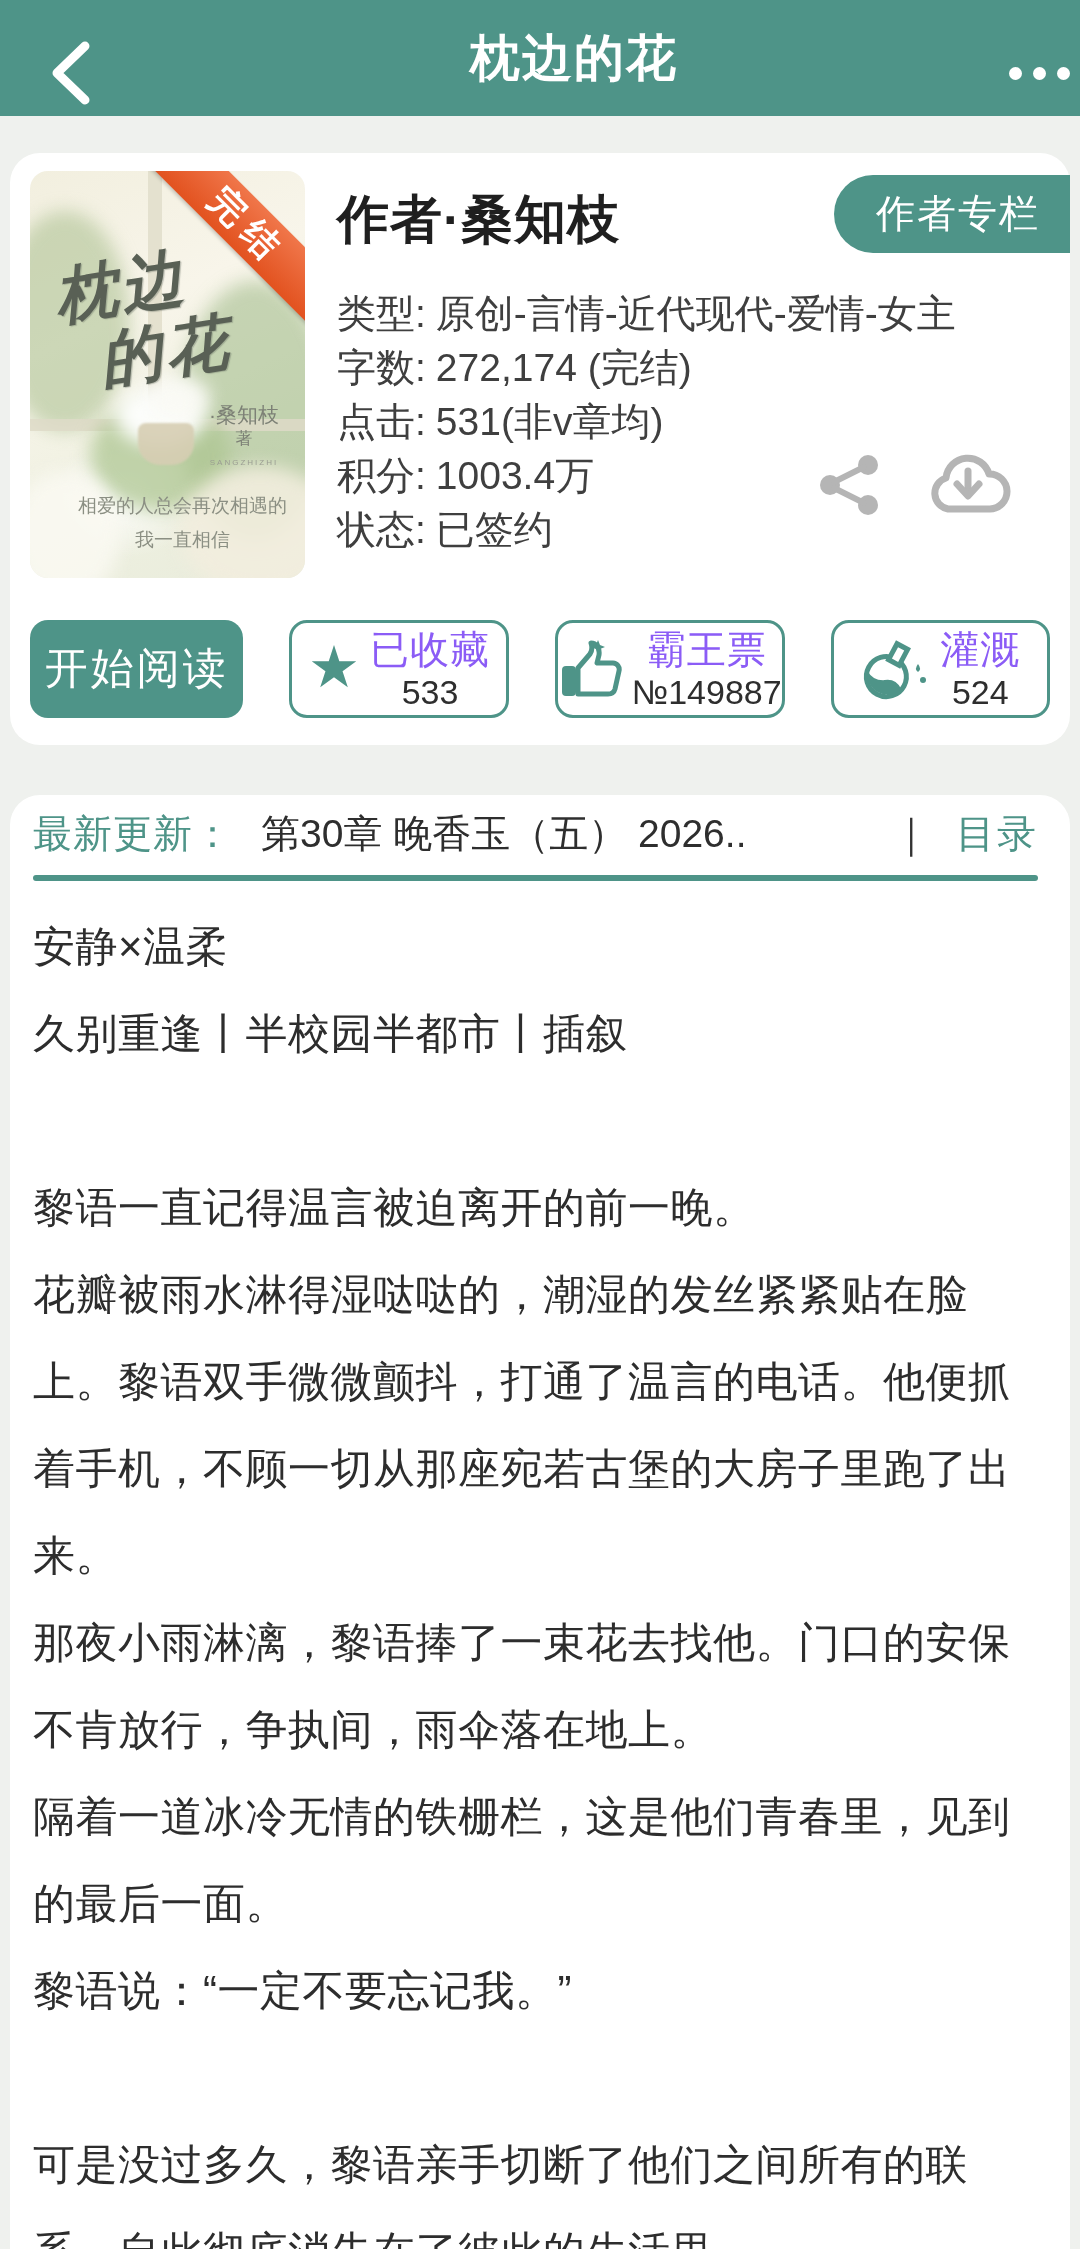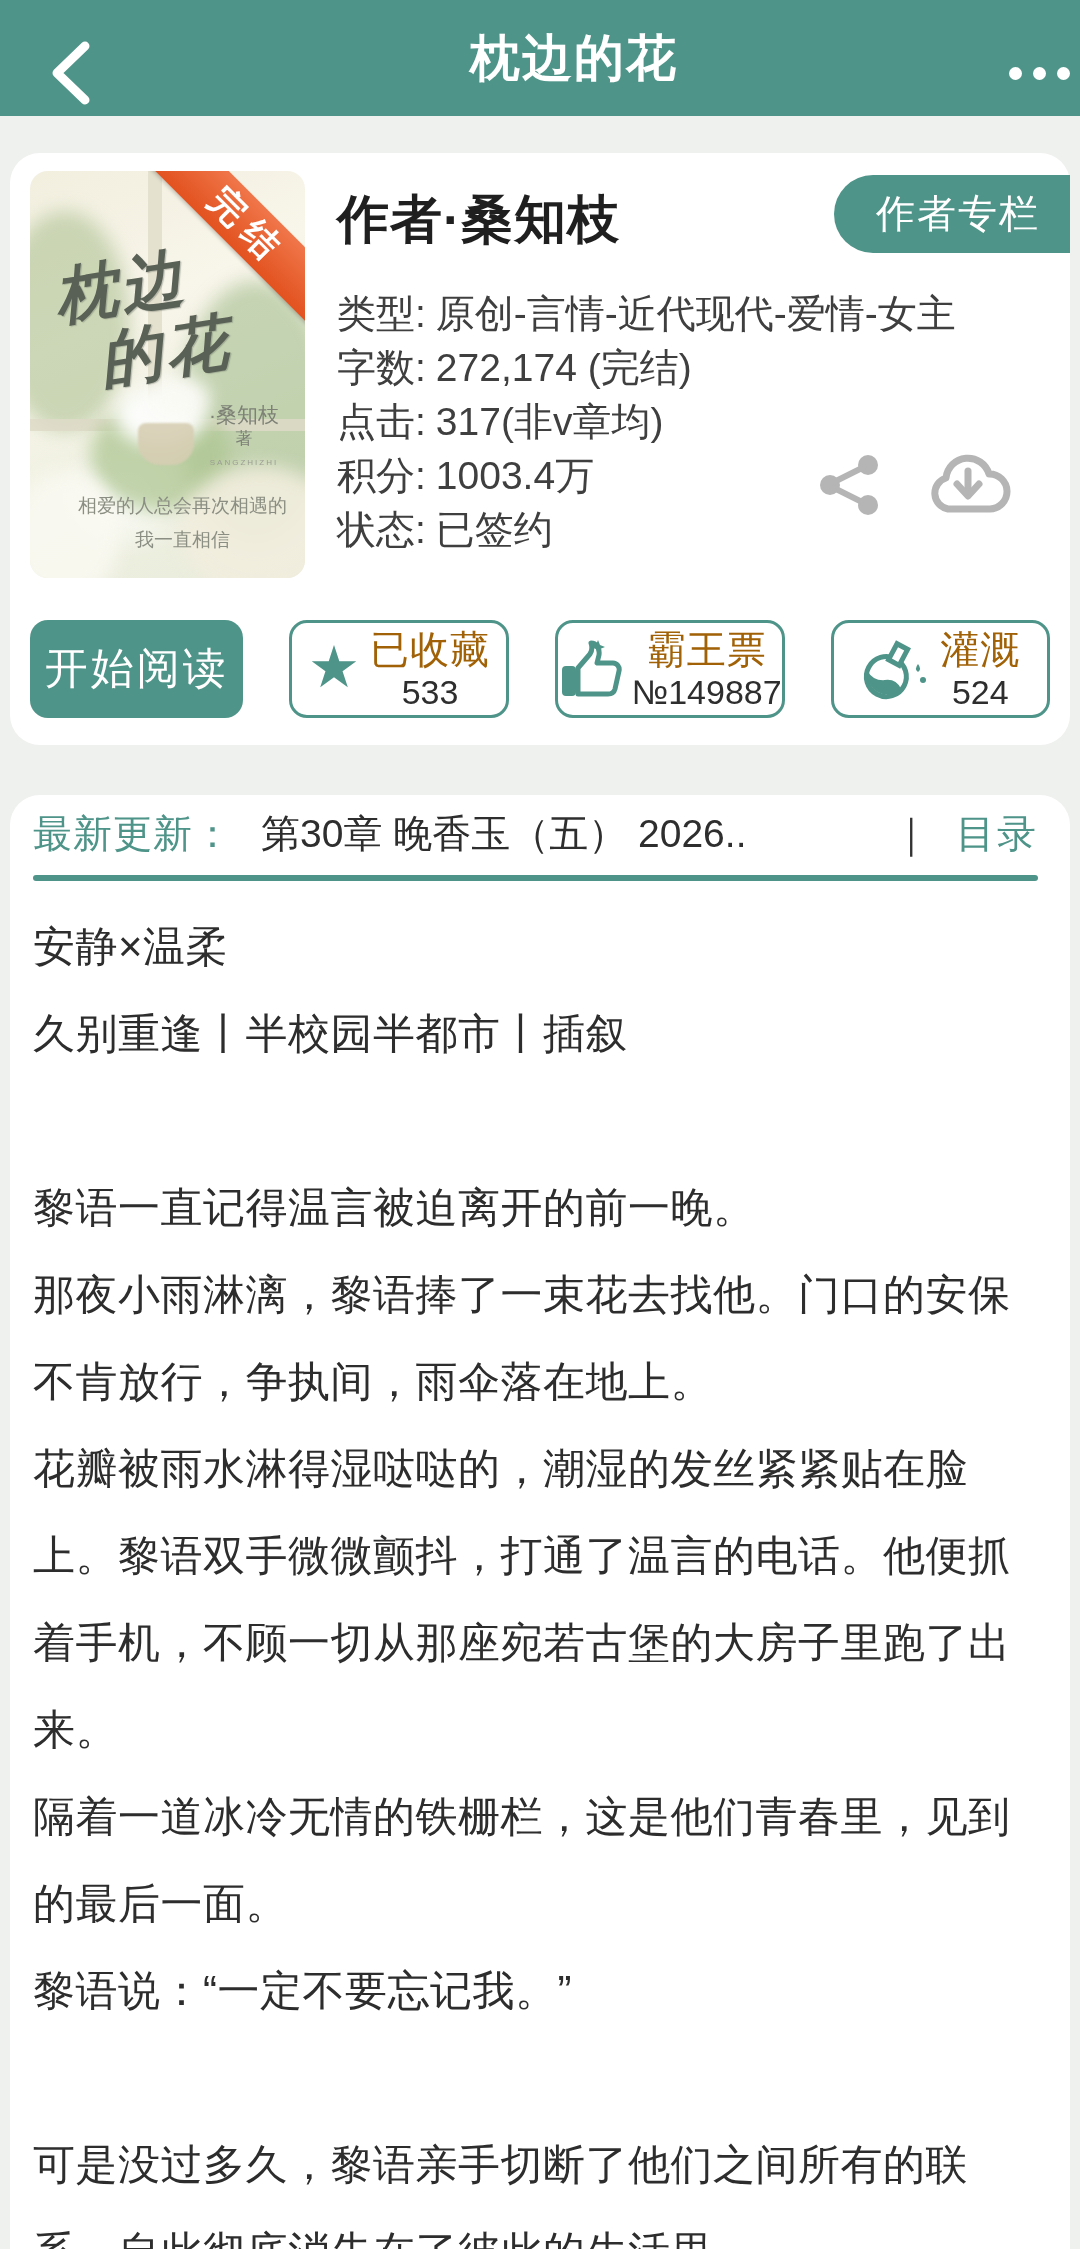--- a/index.html
+++ b/index.html
@@ -71,21 +71,21 @@
   .stat-row{font-size:39px;color:#3f3f3f;line-height:54px;white-space:nowrap;}
   .stat-row .lab{margin-right:10px;}
   .side-icons{position:absolute;right:58px;top:300px;display:flex;align-items:center;gap:42px;}
   .icon-btn{cursor:pointer;display:flex;align-items:center;}
   
   .btn-row{position:absolute;left:20px;right:20px;bottom:27px;height:98px;display:flex;gap:46px;}
   .btn{flex:1;height:98px;border-radius:18px;display:flex;align-items:center;justify-content:center;cursor:pointer;box-sizing:border-box;}
   .btn-primary{background:#4e9488;color:#fff;font-size:43px;letter-spacing:3px;}
   .btn-outline{background:#fff;border:3px solid #4e9488;gap:10px;}
   .btn-outline .txtcol{display:flex;flex-direction:column;align-items:center;line-height:1;}
-  .btn-outline .lab{font-size:39px;color:#a16207;letter-spacing:1px;}
+  .btn-outline .lab{font-size:39px;color:#8b5cf6;letter-spacing:1px;}
   .btn-outline .cnt{font-size:34px;color:#2e2e2e;margin-top:6px;}
   .star-glyph{font-size:58px;color:#4e9488;line-height:1;transform:translateY(-2px);}
   
   .card2{
     position:absolute;top:795px;left:10px;width:1060px;height:1454px;
     background:#fff;border-radius:30px 30px 0 0;box-sizing:border-box;
     padding:14px 32px 0 23px;overflow:hidden;
   }
   .latest-row{display:flex;align-items:center;font-size:39px;height:50px;}
   .latest-label{color:#4e9488;letter-spacing:1px;flex:0 0 auto;}
@@ -155,21 +155,21 @@
   </div>
 
   <div class="stats">
     <div class="stat-row">
       <span class="lab">类型:</span><span>原创-言情-近代现代-爱情-女主</span>
     </div>
     <div class="stat-row">
       <span class="lab">字数:</span><span>272,174 (完结)</span>
     </div>
     <div class="stat-row">
-      <span class="lab">点击:</span><span>317(非v章均)</span>
+      <span class="lab">点击:</span><span>531(非v章均)</span>
     </div>
     <div class="stat-row">
       <span class="lab">积分:</span><span>1003.4万</span>
     </div>
     <div class="stat-row">
       <span class="lab">状态:</span><span>已签约</span>
     </div>
   </div>
 
   <div class="side-icons">
@@ -249,20 +249,20 @@
     <span class="latest-sep">｜</span>
     <span class="latest-toc">目录</span>
   </div>
   <div class="divider"></div>
 
   <div class="desc">
     <p>安静×温柔</p>
     <p>久别重逢丨半校园半都市丨插叙</p>
     <p></p>
     <p>黎语一直记得温言被迫离开的前一晚。</p>
+    <p>花瓣被雨水淋得湿哒哒的，潮湿的发丝紧紧贴在脸上。黎语双手微微颤抖，打通了温言的电话。他便抓着手机，不顾一切从那座宛若古堡的大房子里跑了出来。</p>
     <p>那夜小雨淋漓，黎语捧了一束花去找他。门口的安保不肯放行，争执间，雨伞落在地上。</p>
-    <p>花瓣被雨水淋得湿哒哒的，潮湿的发丝紧紧贴在脸上。黎语双手微微颤抖，打通了温言的电话。他便抓着手机，不顾一切从那座宛若古堡的大房子里跑了出来。</p>
     <p>隔着一道冰冷无情的铁栅栏，这是他们青春里，见到的最后一面。</p>
     <p>黎语说：“一定不要忘记我。”</p>
     <p></p>
     <p>可是没过多久，黎语亲手切断了他们之间所有的联系，自此彻底消失在了彼此的生活里。</p>
   </div>
 </div>
 
 </body></html>

